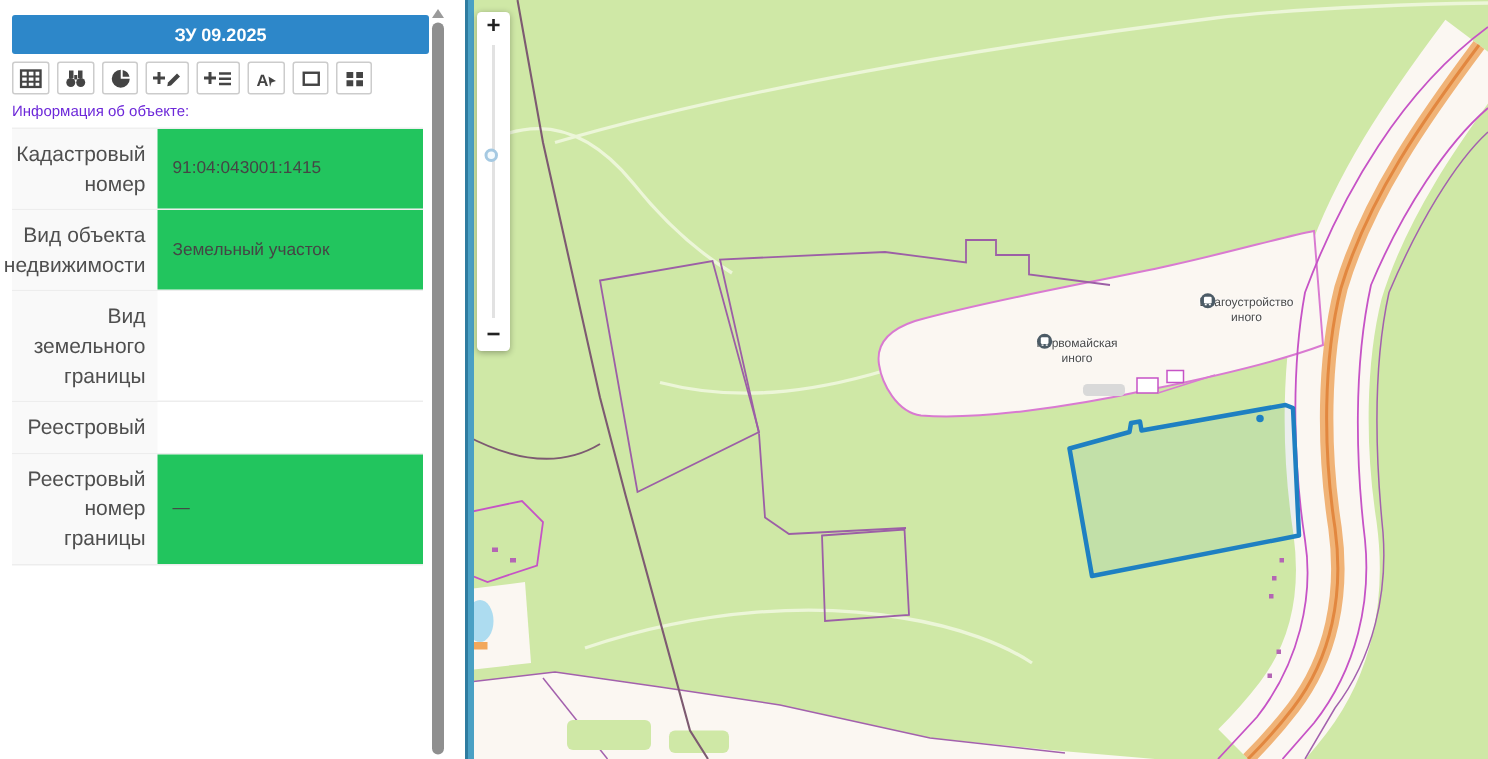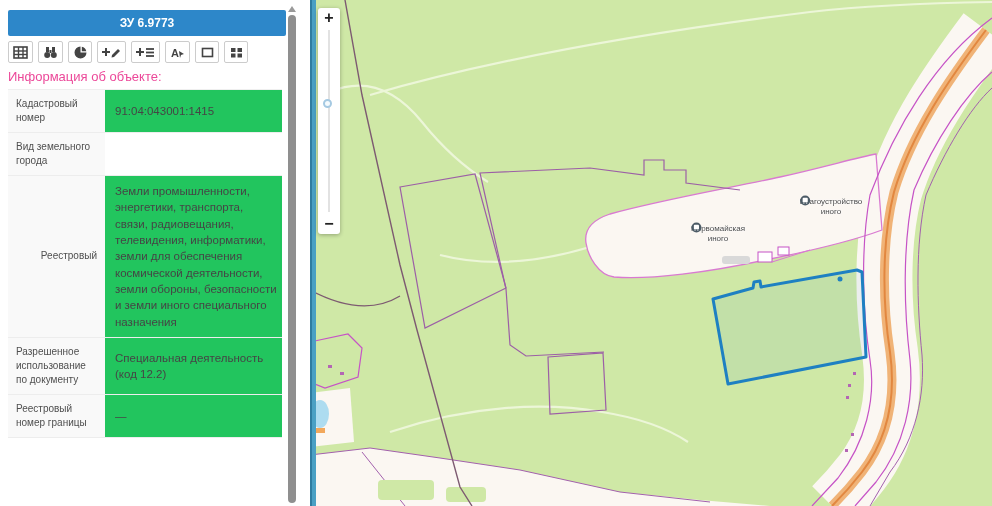--- a/index.html
+++ b/index.html
@@ -14,25 +14,25 @@
   .app{position:relative;width:992px;height:506px;background:#fff}
 
   
   .panel{position:absolute;left:0;top:0;width:302px;height:506px;background:#fff;overflow:hidden}
   .panel-title{margin:10px 16px 4px 8px;height:26px;line-height:26px;background:var(--c-accent);
     color:#fff;font-size:12px;font-weight:bold;text-align:center;border-radius:2px;cursor:pointer}
   .toolbar{display:flex;gap:5px;margin:5px 16px 4px 8px;align-items:center}
   .tbtn{height:22px;min-width:24px;padding:0 4px;background:#fff;border:1px solid #ccc;border-radius:2px;
     display:flex;align-items:center;justify-content:center;cursor:pointer;color:#444}
   .tbtn svg{display:block}
-  .info-header{margin:6px 8px 5px 8px;font-size:13px;color:#ec4899}
+  .info-header{margin:6px 8px 5px 8px;font-size:10px;color:#6d28d9}
   .info-table{margin:0 20px 0 8px;border-top:1px solid #efefef}
   .irow{display:flex;border-bottom:1px solid #ededed;align-items:stretch}
-  .ilabel{width:97px;background:#f9f9f9;color:#4f4f4f;font-size:10px;line-height:1.4;
-    padding:7px 8px;display:flex;align-items:center;justify-content:flex-end}
+  .ilabel{width:97px;background:#f9f9f9;color:#4f4f4f;font-size:14px;line-height:1.4;
+    text-align:right;padding:7px 8px;display:flex;align-items:center;justify-content:flex-end}
   .ivalue{flex:1;background:#22c55e;color:#454545;font-size:11.5px;line-height:1.42;
     padding:7px 4px 7px 10px;display:flex;align-items:center}
   
   .panel-scrollbar{position:absolute;right:6px;top:6px;width:9px;height:500px}
   .sb-arrow{width:0;height:0;margin:0 auto 3px auto;border-left:4px solid transparent;
     border-right:4px solid transparent;border-bottom:6px solid #9a9a9a;cursor:pointer}
   .sb-thumb{width:8px;height:calc(100% - 12px);margin:0 auto;background:#8f8f8f;border-radius:4px;cursor:grab}
 
   
   .map{position:absolute;left:310px;top:0;width:682px;height:506px;background:var(--c-map_green);
@@ -52,21 +52,21 @@
   .ztrack:before{content:"";position:absolute;left:50%;top:0;bottom:0;width:2px;margin-left:-1px;background:#e2e2e2}
   .zhandle{position:absolute;left:50%;top:38%;width:9px;height:9px;margin-left:-6px;border-radius:50%;
     background:#f4fafd;border:2px solid #a5c9e2;cursor:grab}
 </style>
 </head>
 <body>
 
 <div class="app">
 
   <aside class="panel">
-    <div class="panel-title">ЗУ 6.9773</div>
+    <div class="panel-title">ЗУ 09.2025</div>
     <div class="toolbar" id="toolbar">
         <div class="tbtn">
           <span>
             <svg width="15" height="13" viewBox="0 0 15 13">
               <rect x="1" y="1" width="13" height="11" fill="none" stroke="#444" stroke-width="1.6"></rect>
               <line x1="1" y1="5" x2="14" y2="5" stroke="#444" stroke-width="1.4"></line>
               <line x1="1" y1="8.5" x2="14" y2="8.5" stroke="#444" stroke-width="1.4"></line>
               <line x1="5.5" y1="1" x2="5.5" y2="12" stroke="#444" stroke-width="1.4"></line>
               <line x1="10" y1="1" x2="10" y2="12" stroke="#444" stroke-width="1.4"></line>
             </svg>
@@ -135,29 +135,28 @@
           </span>
         </div>
       </div>
     <div class="info-header">Информация об объекте:</div>
     <div class="info-table" id="info-table">
         <div class="irow">
           <div class="ilabel">Кадастровый номер</div>
           <div class="ivalue">91:04:043001:1415</div>
         </div>
         <div class="irow">
-          <div class="ilabel">Вид земельного города</div>
+          <div class="ilabel">Вид объекта недвижимости</div>
+          <div class="ivalue">Земельный участок</div>
+        </div>
+        <div class="irow">
+          <div class="ilabel">Вид земельного границы</div>
         </div>
         <div class="irow">
           <div class="ilabel">Реестровый</div>
-          <div class="ivalue">Земли промышленности, энергетики, транспорта, связи, радиовещания, телевидения, информатики, земли для обеспечения космической деятельности, земли обороны, безопасности и земли иного специального назначения</div>
-        </div>
-        <div class="irow">
-          <div class="ilabel">Разрешенное использование по документу</div>
-          <div class="ivalue">Специальная деятельность (код 12.2)</div>
         </div>
         <div class="irow">
           <div class="ilabel">Реестровый номер границы</div>
           <div class="ivalue">—</div>
         </div>
       </div>
     <div class="panel-scrollbar">
       <div class="sb-arrow"></div>
       <div class="sb-thumb"></div>
     </div>

